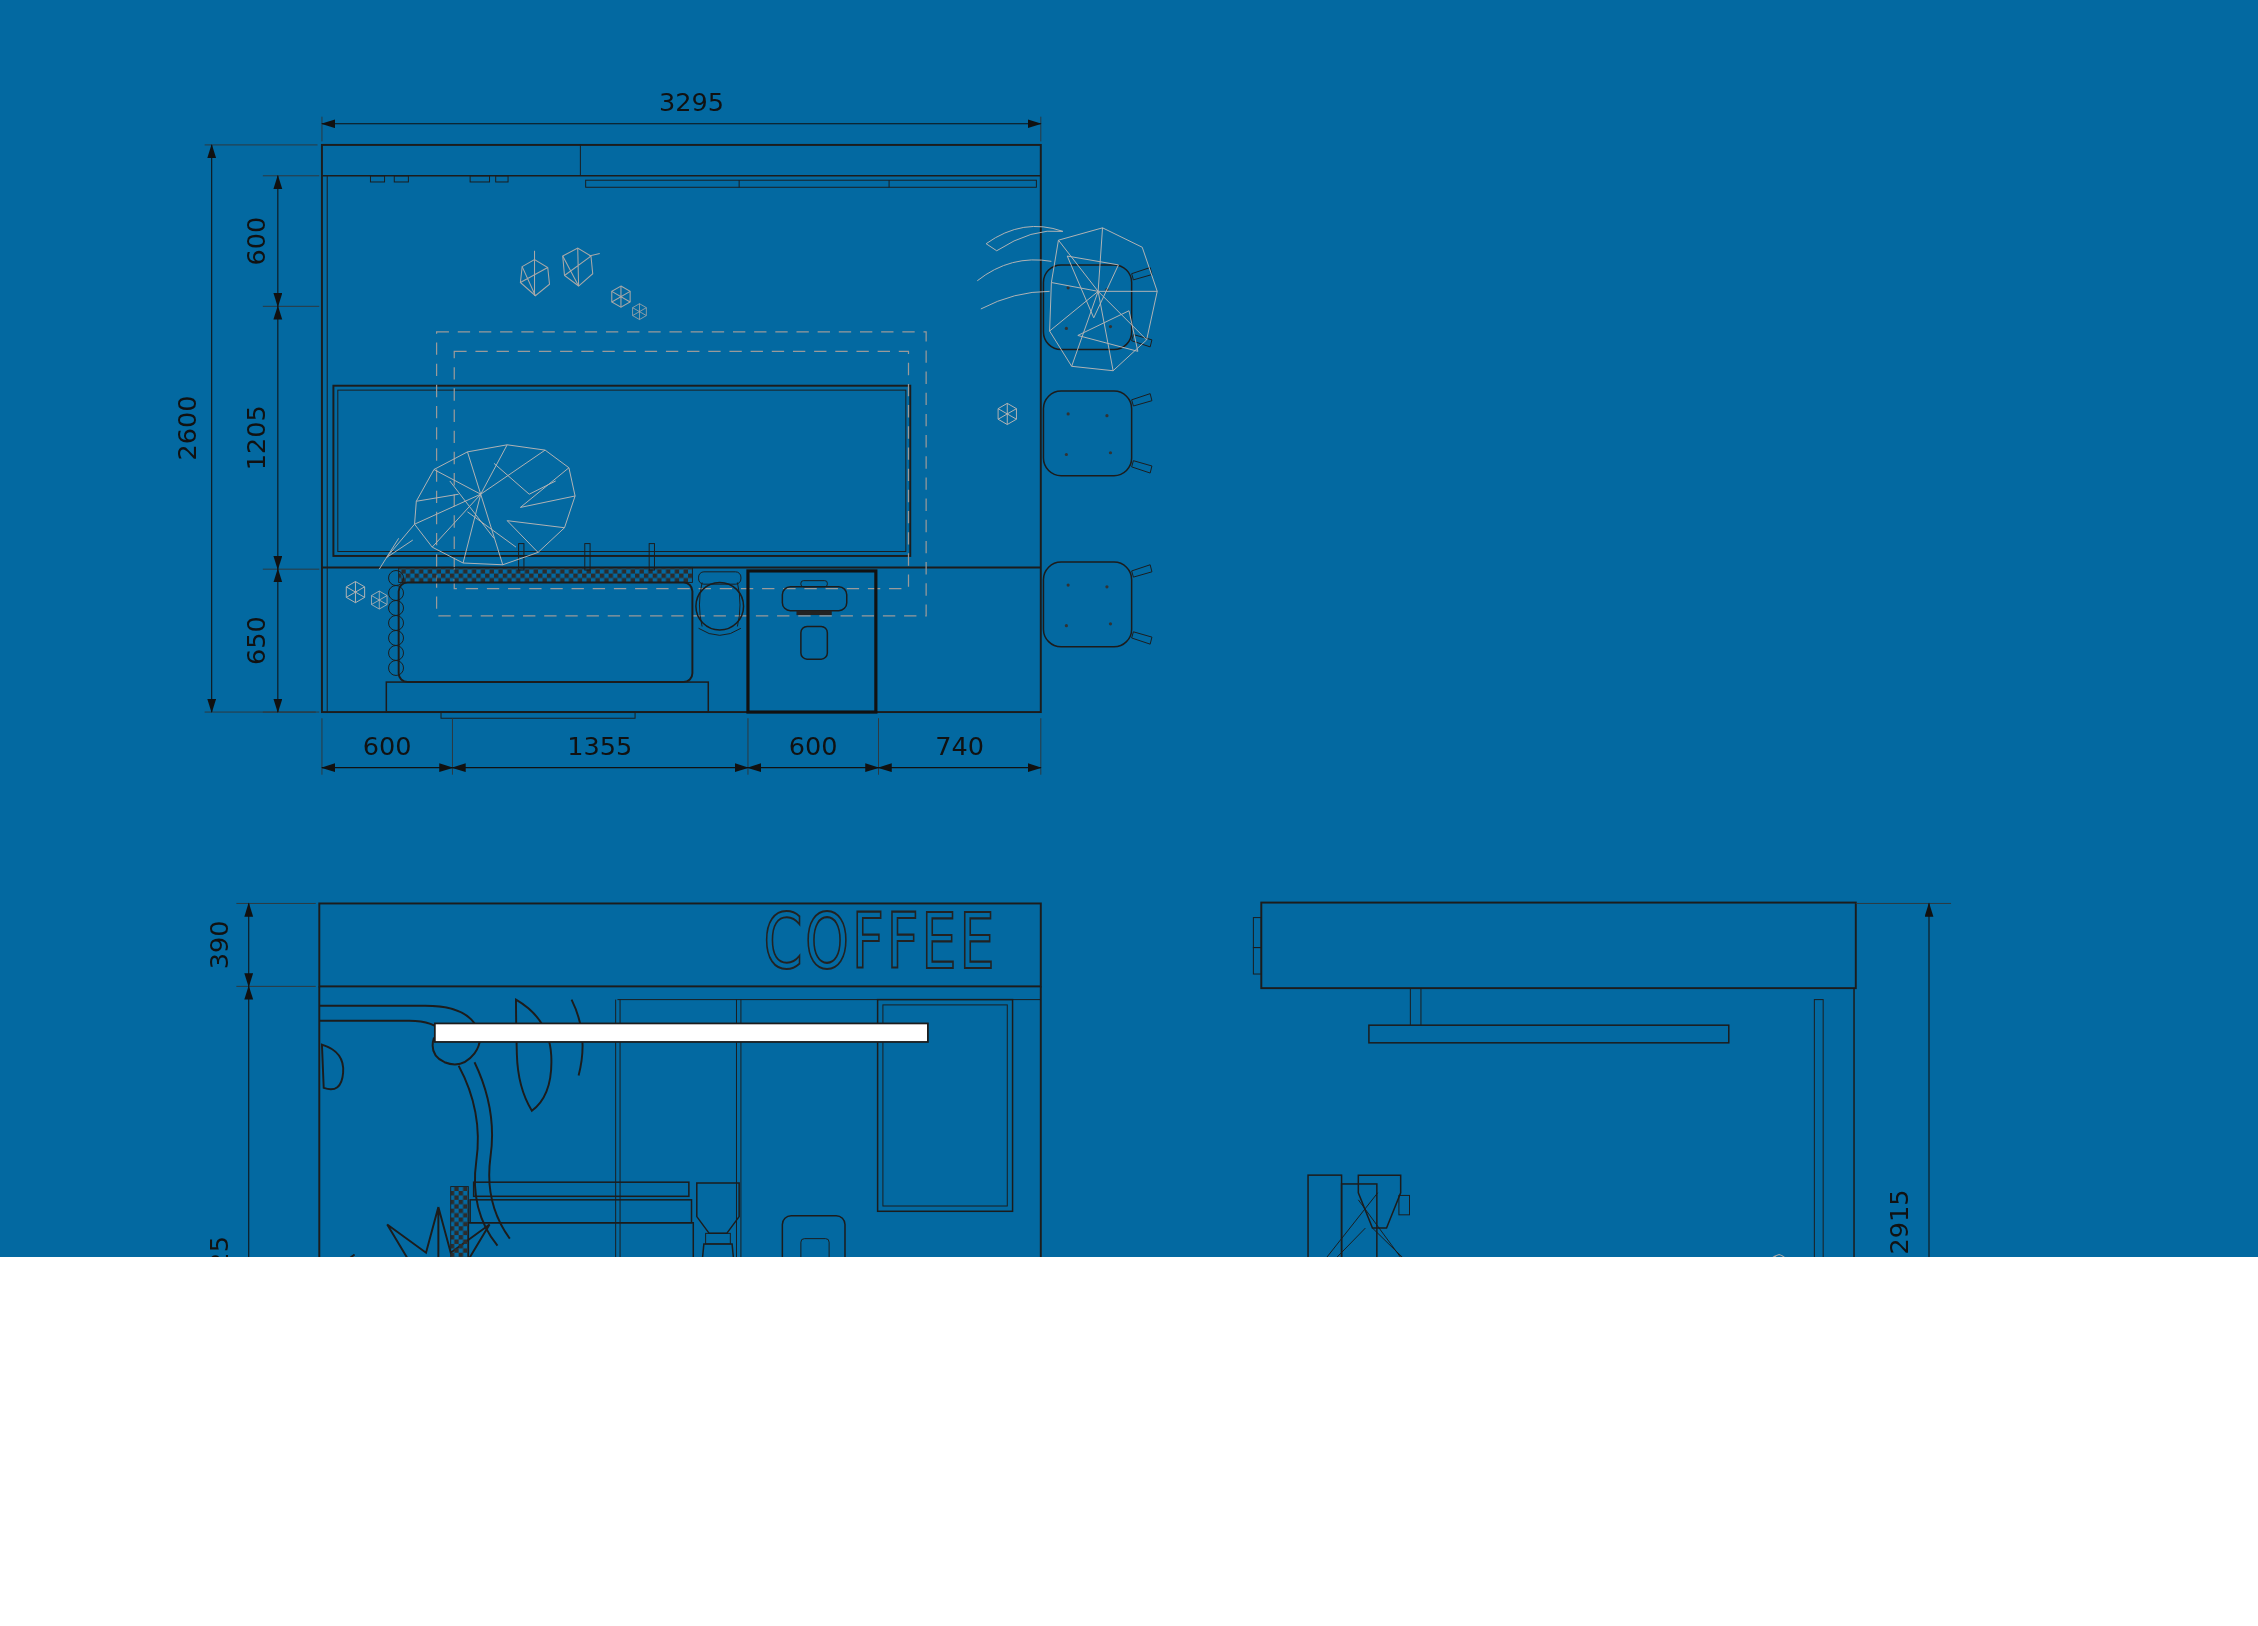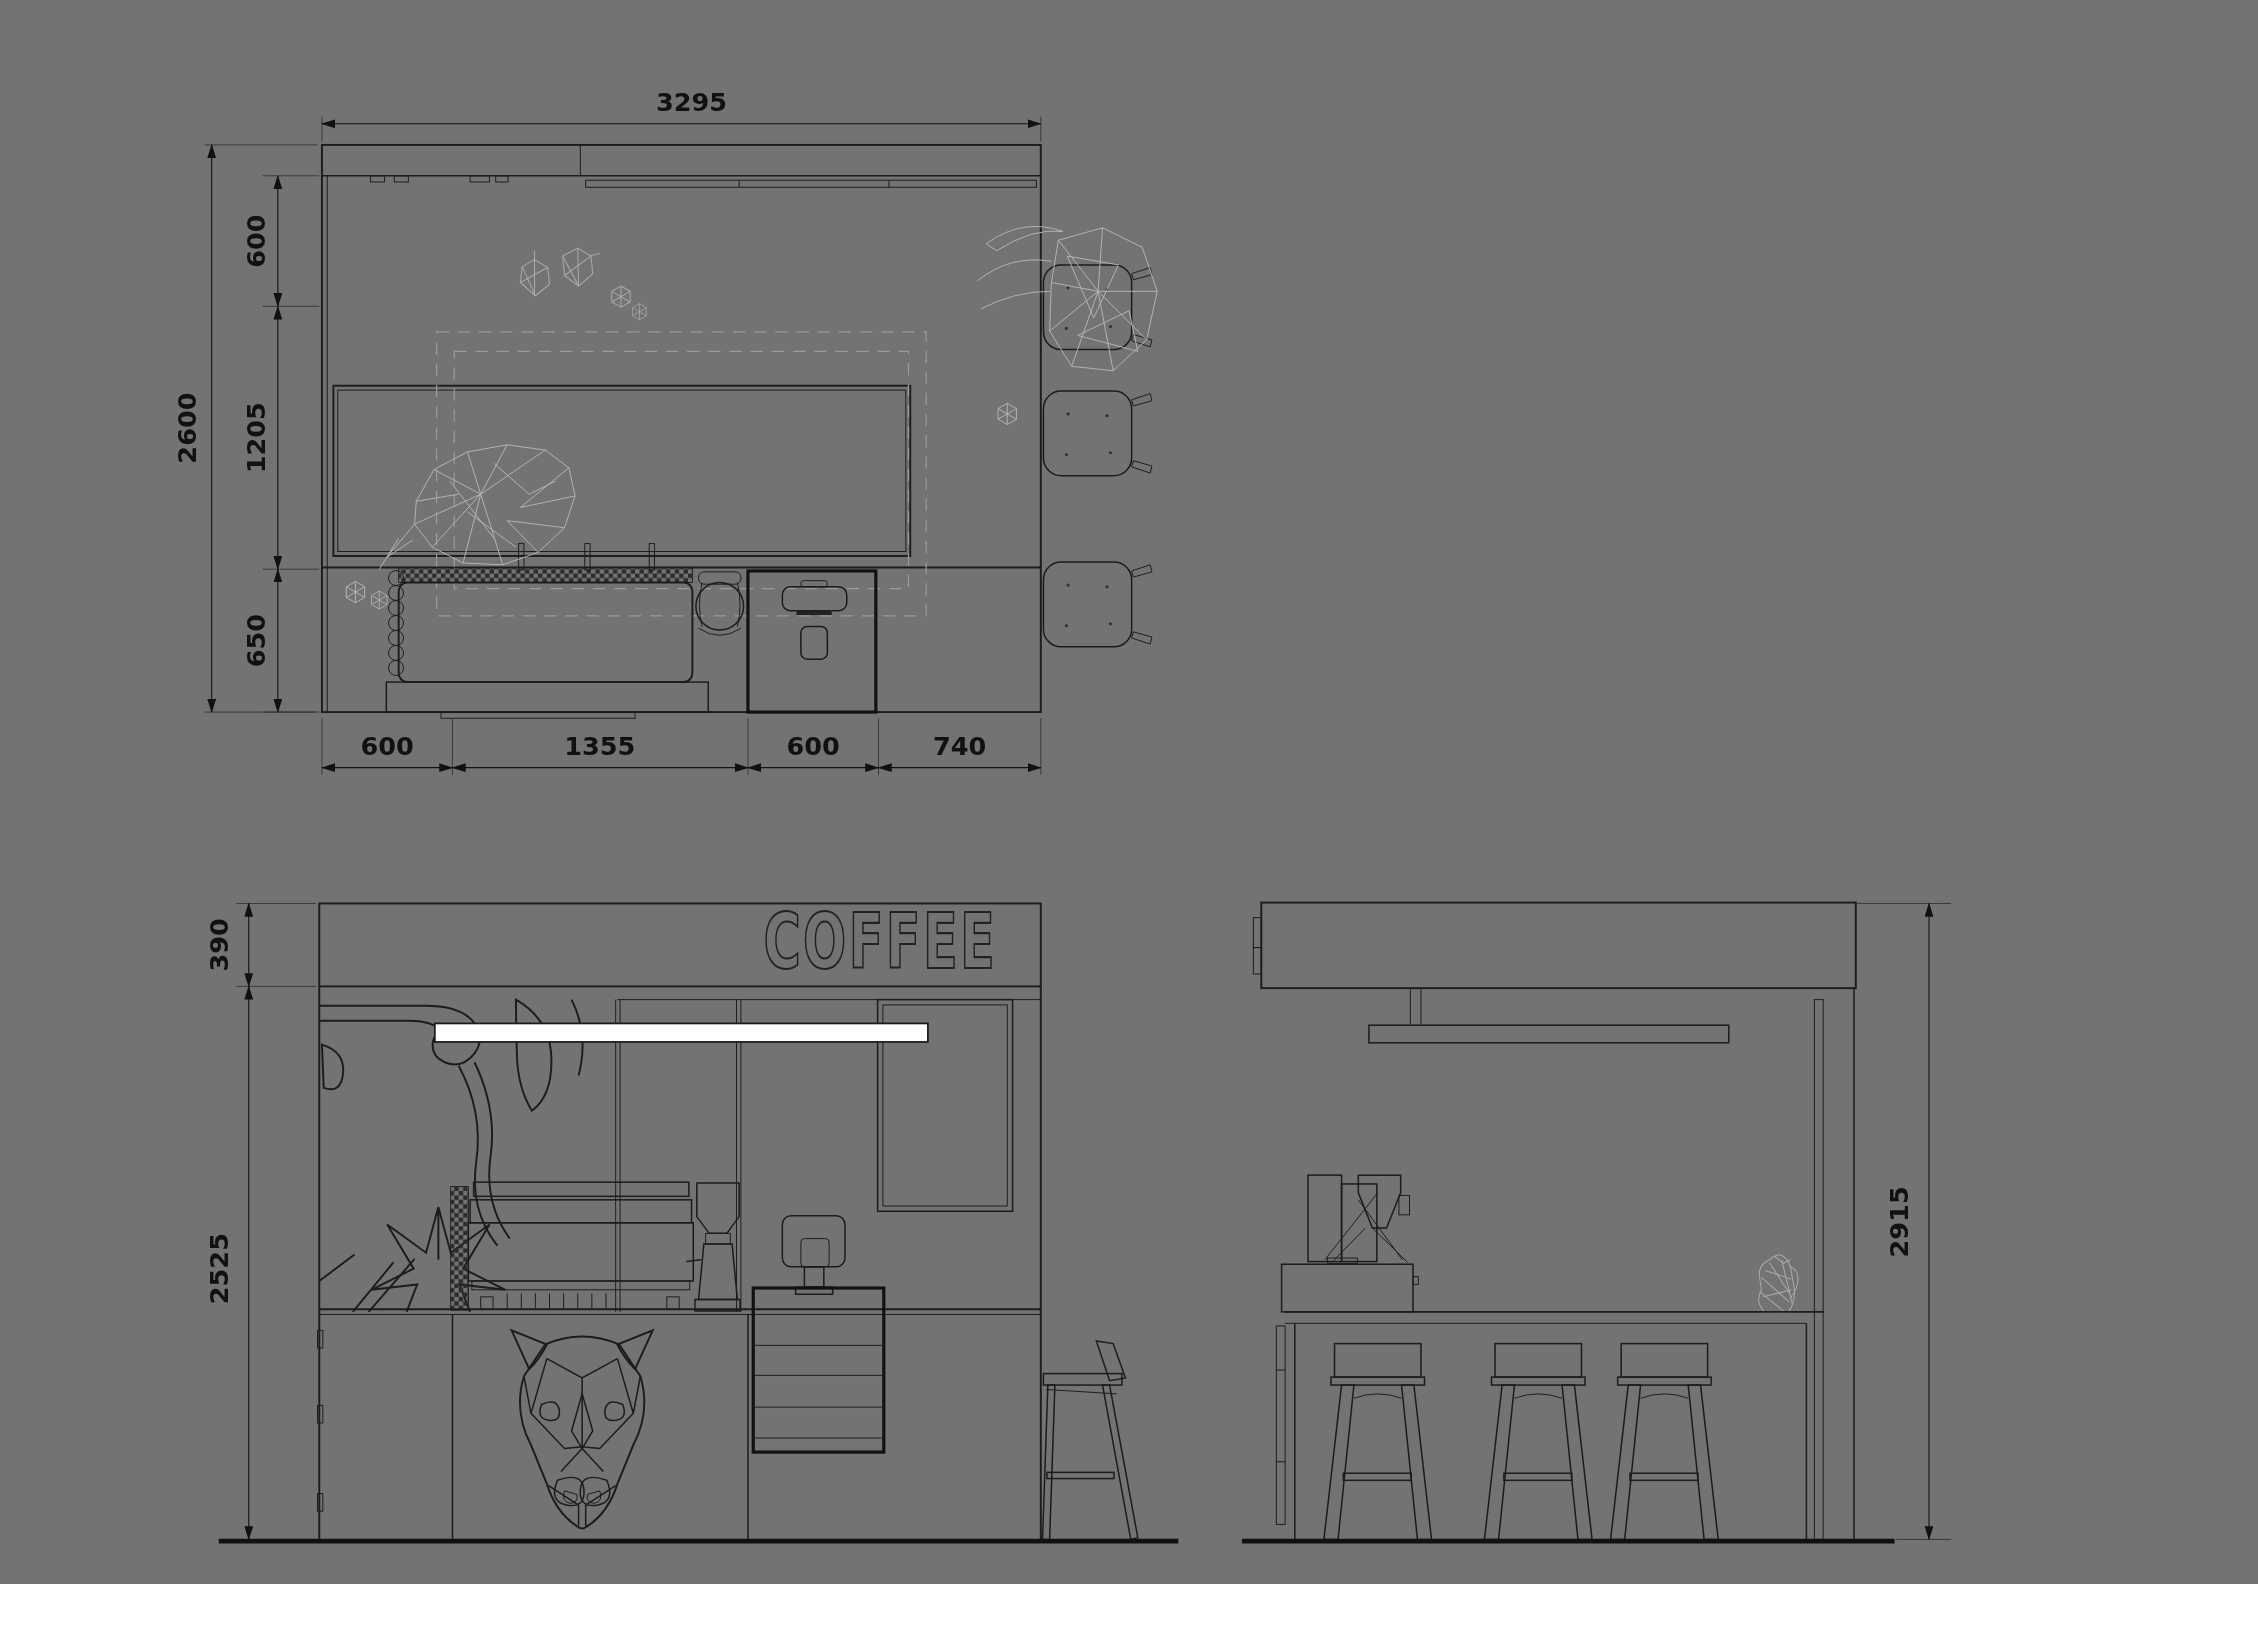--- a/index.html
+++ b/index.html
@@ -1,16 +1,16 @@
 <!DOCTYPE html>
 <html style="font-size:14px"><head>
 <meta charset="utf-8">
 <style>
   html,body{margin:0;padding:0;background:#fff;}
-  .canvas{position:relative;width:2258px;height:1584px;background:#737373;font-family:"DejaVu Sans",sans-serif;font-weight:bold;}
+  .canvas{position:relative;width:2258px;height:1257px;background:#0369a1;font-family:"DejaVu Sans",sans-serif;}
   svg{position:absolute;left:0;top:0;}
   .ln{fill:none;stroke:#1c1c1c;stroke-width:2.2;}
   .md{fill:none;stroke:#1c1c1c;stroke-width:1.7;}
   .thin{fill:none;stroke:#1c1c1c;stroke-width:1.1;}
   .bold{fill:none;stroke:#111;stroke-width:3.6;}
   .dim{fill:none;stroke:#111;stroke-width:1.2;}
   .ext{fill:none;stroke:#333;stroke-width:1;}
   .dash{fill:none;stroke:#9a9a9a;stroke-width:1.4;stroke-dasharray:14 10;}
   .wf{fill:none;stroke:#b5b5b5;stroke-width:1.1;}
   .wfd{fill:none;stroke:#a8a8a8;stroke-width:1.2;}

